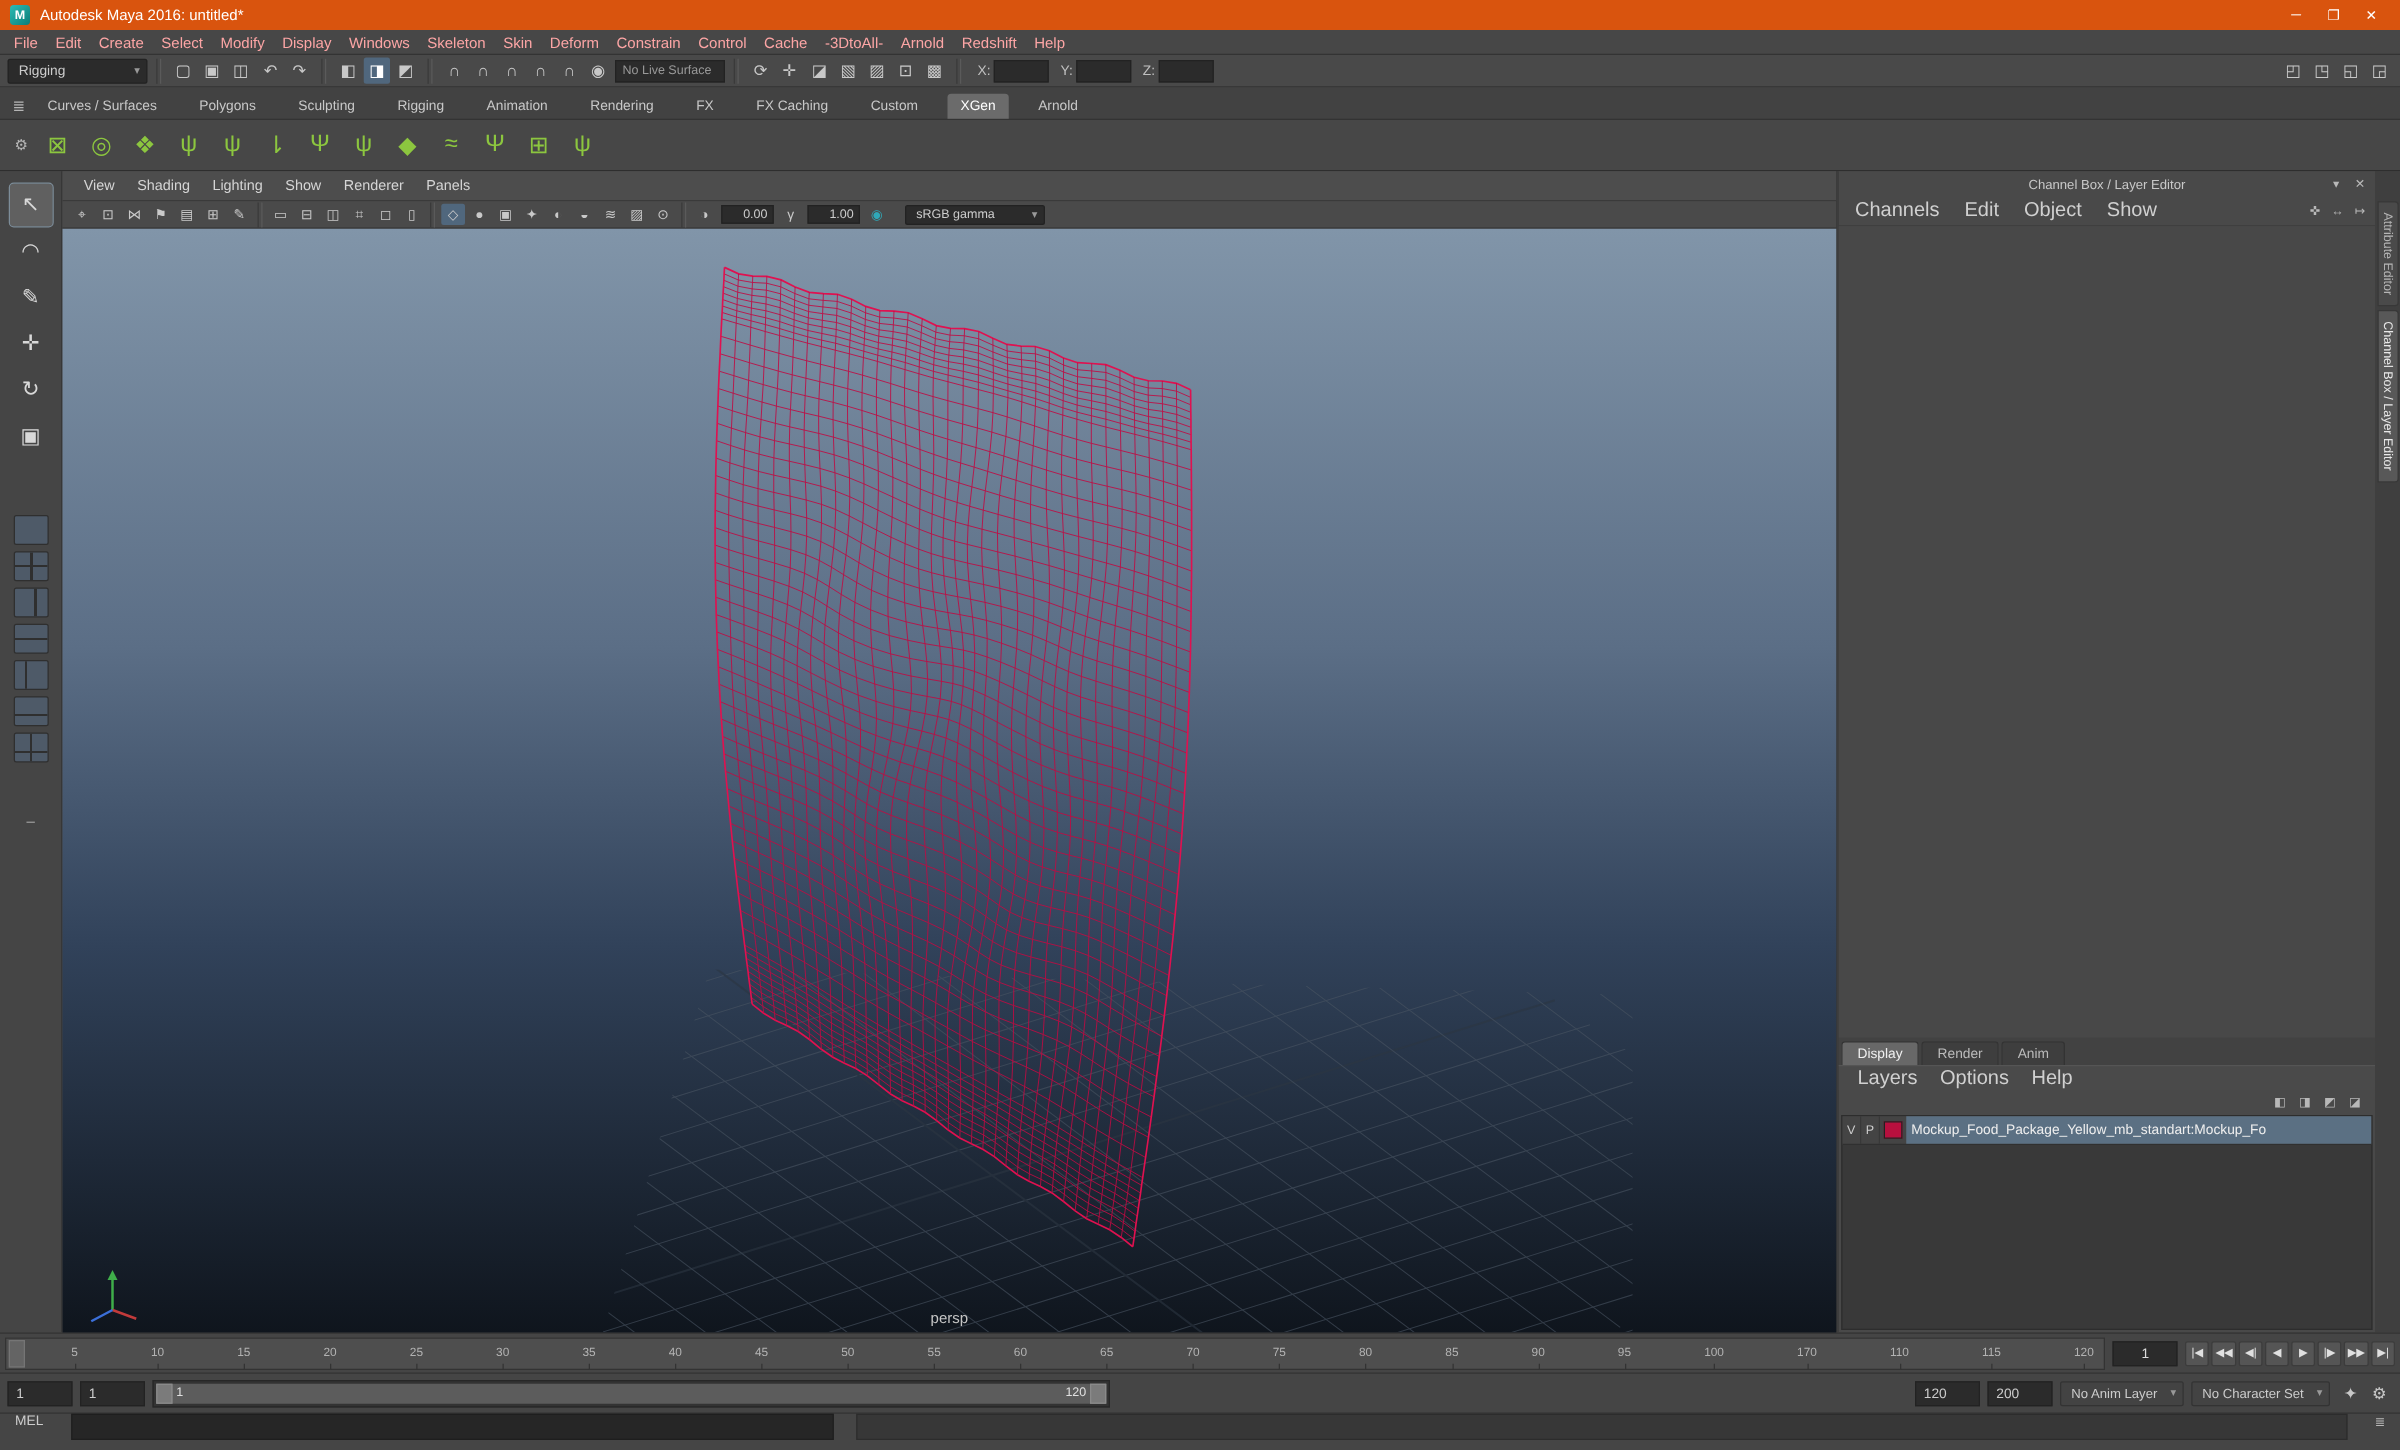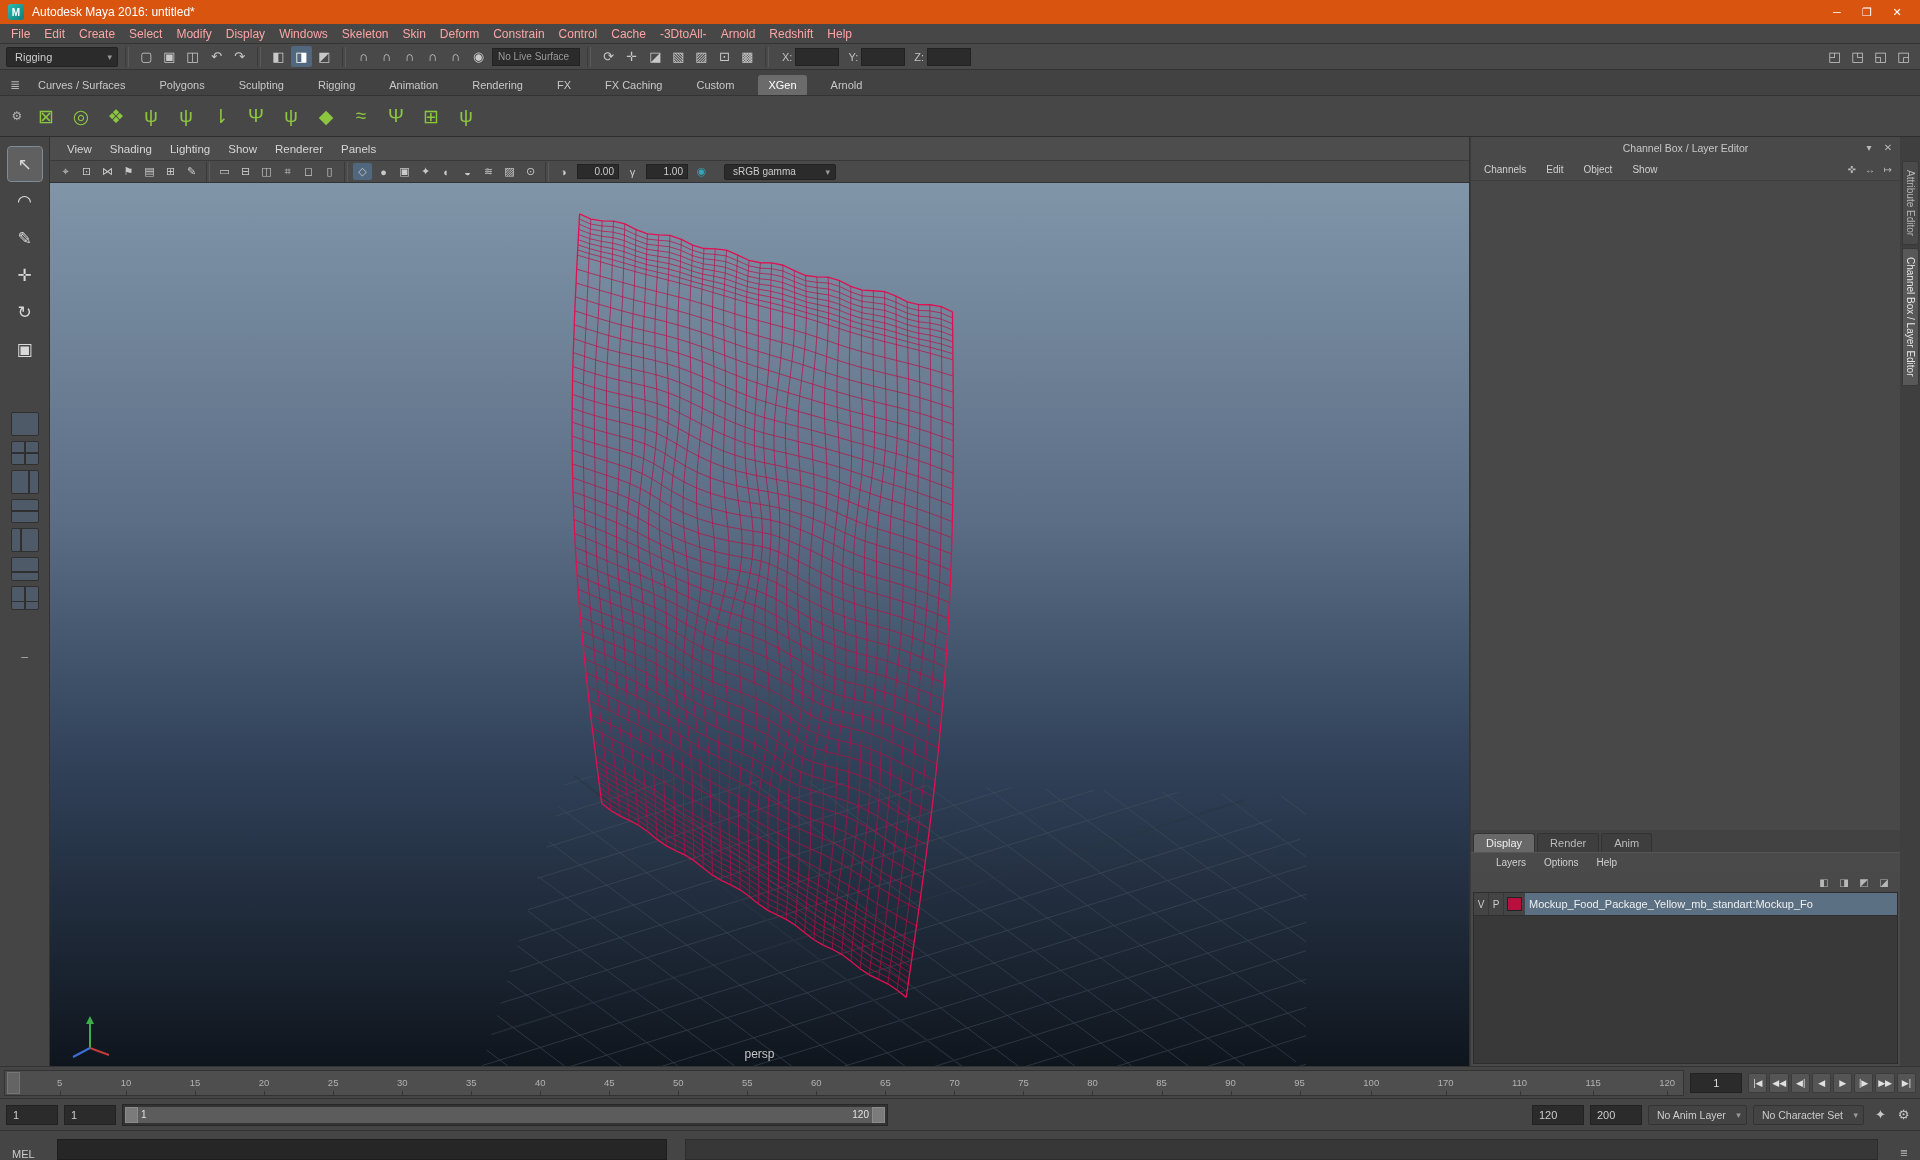--- a/index.html
+++ b/index.html
@@ -74,27 +74,27 @@
   .axis-gizmo{position:absolute;left:12px;bottom:6px}
   .persp-label{position:absolute;left:50%;bottom:5px;transform:translateX(-50%);color:#c5c5c5;font-size:12px}
 
   
   .right-panel{width:430px;flex:none;background:#494949;display:flex;flex-direction:column;border-left:1px solid #3a3a3a}
   .cb-header{height:21px;display:flex;align-items:center;justify-content:center;position:relative;flex:none}
   .cb-title{font-size:10.5px;color:#c8c8c8}
   .cb-header-icons{position:absolute;right:4px;top:3px;display:flex;gap:3px}
   .mini-icon{width:16px;height:15px;display:flex;align-items:center;justify-content:center;color:#b8b8b8;font-size:10px}
   .cb-menus{height:23px;display:flex;align-items:center;padding:0 4px;border-bottom:1px solid #3f3f3f;flex:none}
-  .cb-menu{padding:0 9px;color:#d0d0d0;font-size:10px}
+  .cb-menu{padding:0 9px;color:#d0d0d0;font-size:16px}
   .manip{margin-left:auto;display:flex;gap:2px}
   .cb-empty{flex:1;background:#484848}
   .layer-tabs{height:22px;display:flex;align-items:flex-end;gap:2px;padding:0 2px;flex:none;background:#424242}
   .layer-tab{padding:3px 12px;background:#3e3e3e;color:#bbb;font-size:11px;border-radius:3px 3px 0 0;border:1px solid #333;border-bottom:none}
   .layer-tab.active{background:#686868;color:#f0f0f0}
-  .layer-menus{height:20px;display:flex;align-items:center;padding:0 16px;background:#4a4a4a;border-top:1px solid #555;flex:none}
+  .layer-menus{height:20px;display:flex;align-items:center;padding:0 6px;background:#4a4a4a;border-top:1px solid #555;flex:none}
   .layer-toolbar{height:20px;display:flex;justify-content:flex-end;align-items:center;gap:4px;padding:0 8px;flex:none}
   .layer-list{height:172px;background:#393939;border:1px solid #2d2d2d;margin:0 2px 2px;flex:none}
   .layer-row{height:23px;display:flex;align-items:stretch;background:#444;border-bottom:1px solid #303030}
   .lr-cell{width:15px;display:flex;align-items:center;justify-content:center;color:#ccc;font-size:10px;border-right:1px solid #383838;flex:none}
   .lr-swatch{width:15px;margin:4px 3px;border:1px solid #222;flex:none}
   .lr-name{flex:1;display:flex;align-items:center;padding-left:4px;color:#eee;font-size:11px;background:#5b7083;white-space:nowrap;overflow:hidden}
 
   
   .side-tabs{width:20px;flex:none;background:#3f3f3f;display:flex;flex-direction:column;gap:3px;padding-top:24px;align-items:center}
   .side-tab{writing-mode:vertical-rl;font-size:10px;color:#b5b5b5;background:#4a4a4a;border:1px solid #383838;padding:8px 2px;border-radius:0 3px 3px 0;white-space:nowrap}
@@ -115,21 +115,21 @@
   .rangebar{height:32px;background:#454545;border-top:1px solid #333;display:flex;align-items:center;gap:6px;padding:0 6px;flex:none}
   .rs-field{width:52px;height:20px;background:#2b2b2b;border:1px solid #222;color:#ccc;display:flex;align-items:center;padding:0 6px;font-size:11px;flex:none}
   .rs-slider{width:766px;height:22px;background:#333;border:1px solid #272727;position:relative;flex:none}
   .rs-bar{position:absolute;inset:2px;background:#5c5c5c;display:flex;align-items:center;justify-content:space-between;padding:0 16px;color:#e0e0e0;font-size:10px}
   .rs-bar::before,.rs-bar::after{content:"";position:absolute;top:0;bottom:0;width:11px;background:#7b7b7b;border:1px solid #8a8a8a}
   .rs-bar::before{left:0}.rs-bar::after{right:0}
   .rs-right{margin-left:auto;display:flex;align-items:center;gap:6px}
   .dropdown.small{height:20px;font-size:10.5px;background:#434343;border:1px solid #333;color:#ccc}
 
   
-  .melbar{height:30px;background:#454545;border-top:1px solid #333;display:flex;align-items:flex-end;gap:18px;padding:0 8px;flex:none}
+  .melbar{height:30px;background:#454545;border-top:1px solid #333;display:flex;align-items:flex-start;gap:18px;padding:0 8px;flex:none}
   .mel-label{color:#ccc;font-size:11px;padding:0 4px}
   .mel-input{width:610px;height:21px;background:#262626;border:1px solid #1e1e1e}
   .mel-output{flex:1;height:21px;background:#373737;border:1px solid #2c2c2c}
 
   
   .helpline{height:25px;background:#3f3f3f;border-top:1px solid #333;display:flex;align-items:center;padding:0 10px;flex:none}
   .helpline span{color:#b5b5b5;font-size:11px}
 </style>
 </head>
 <body>

